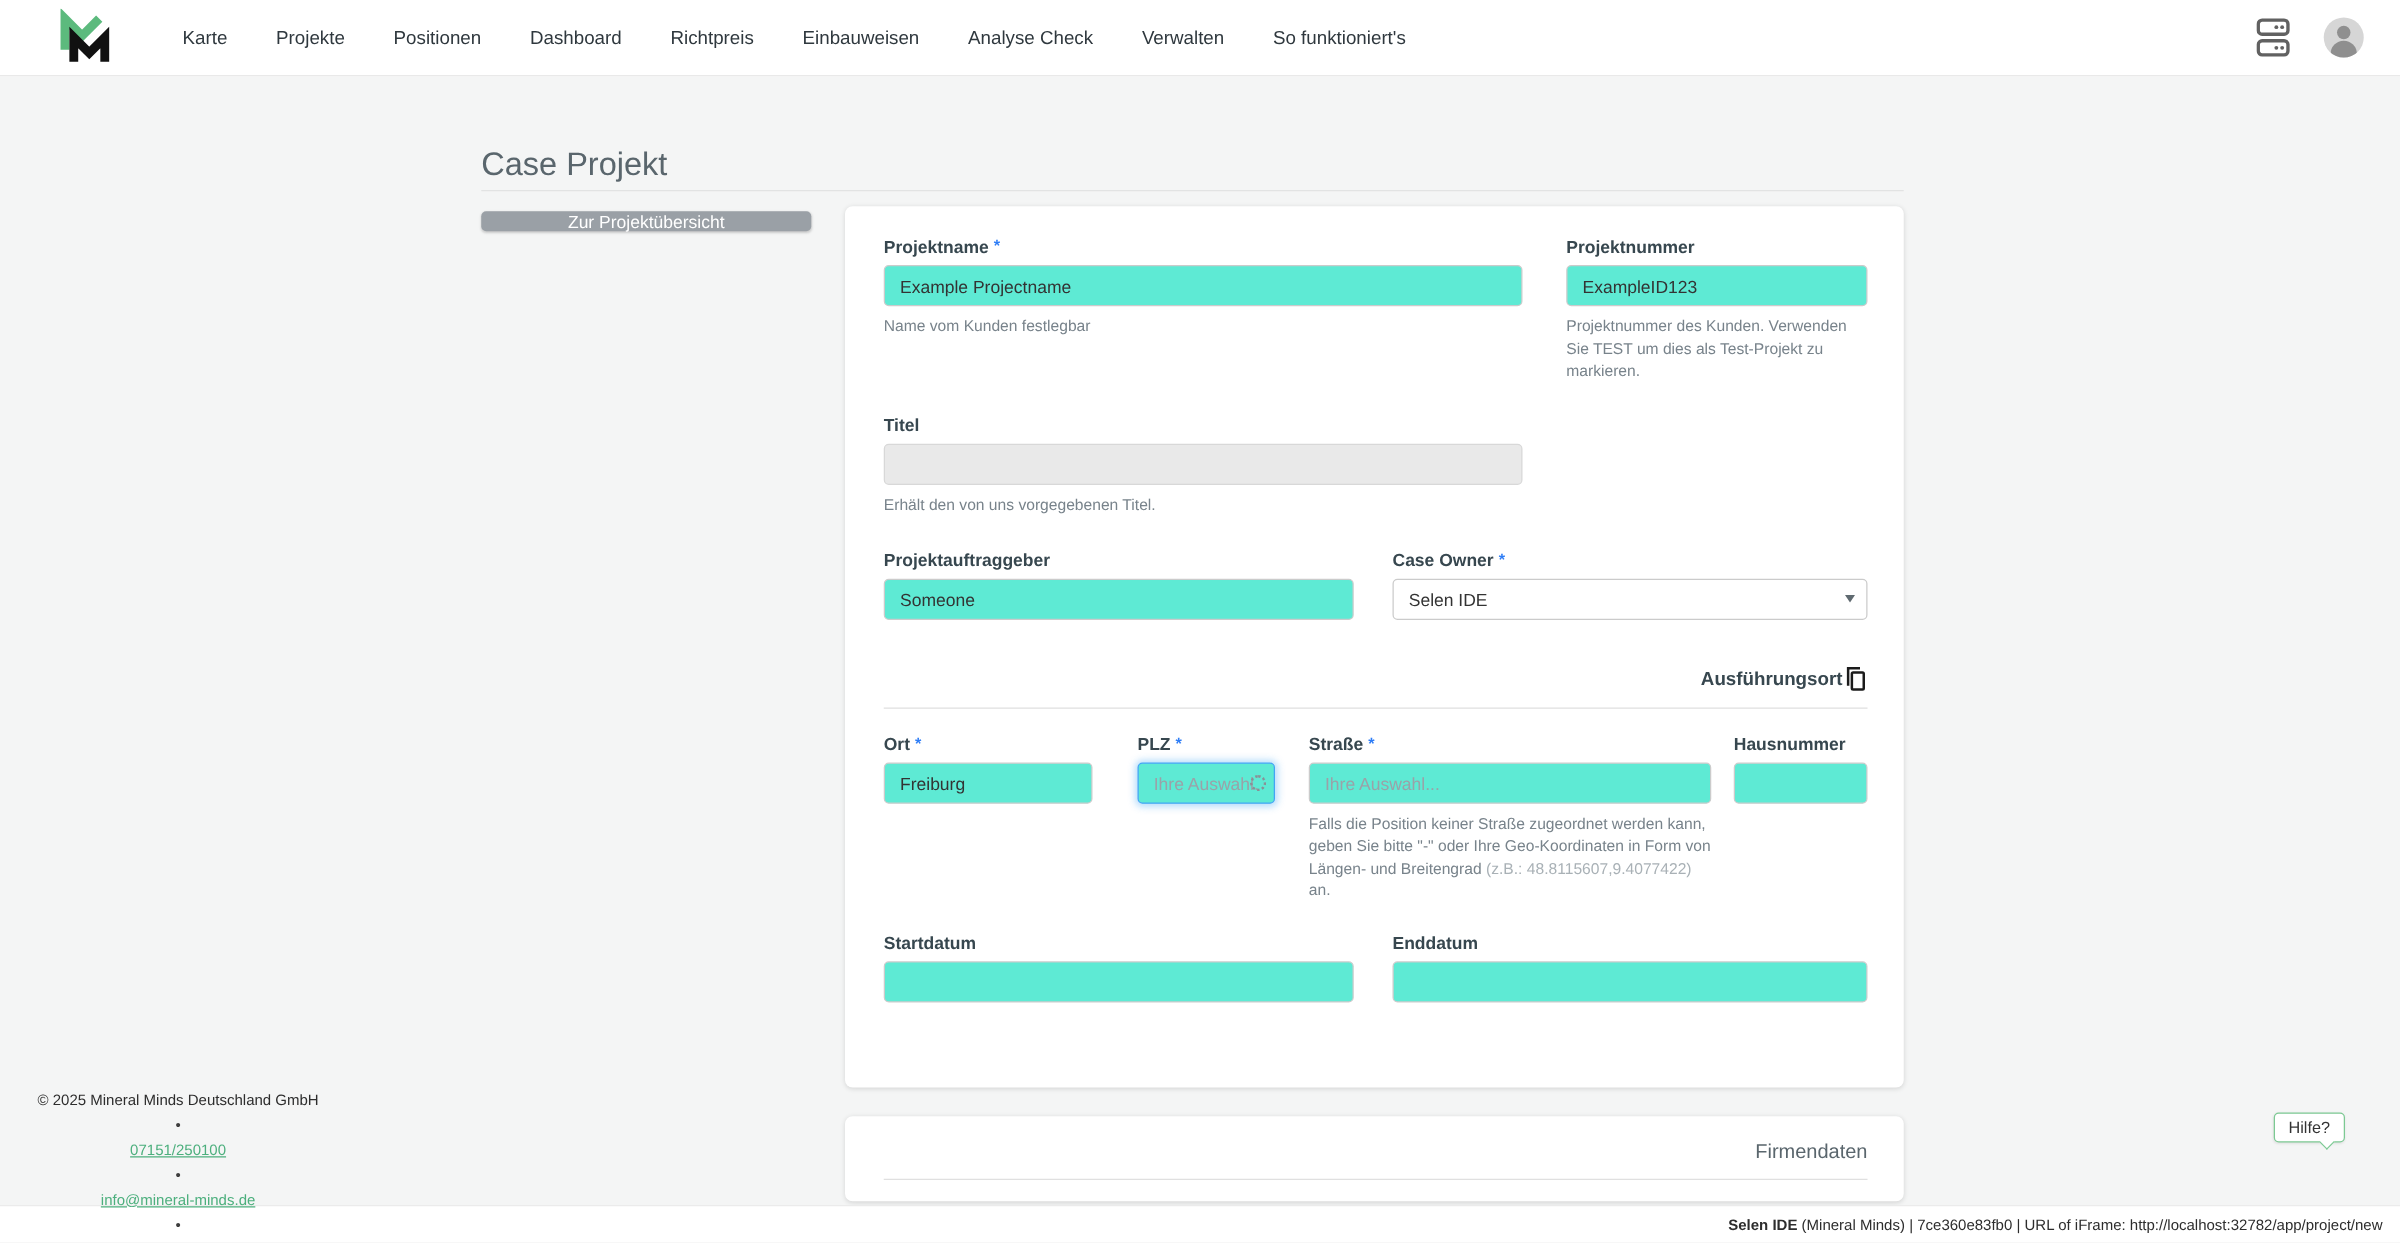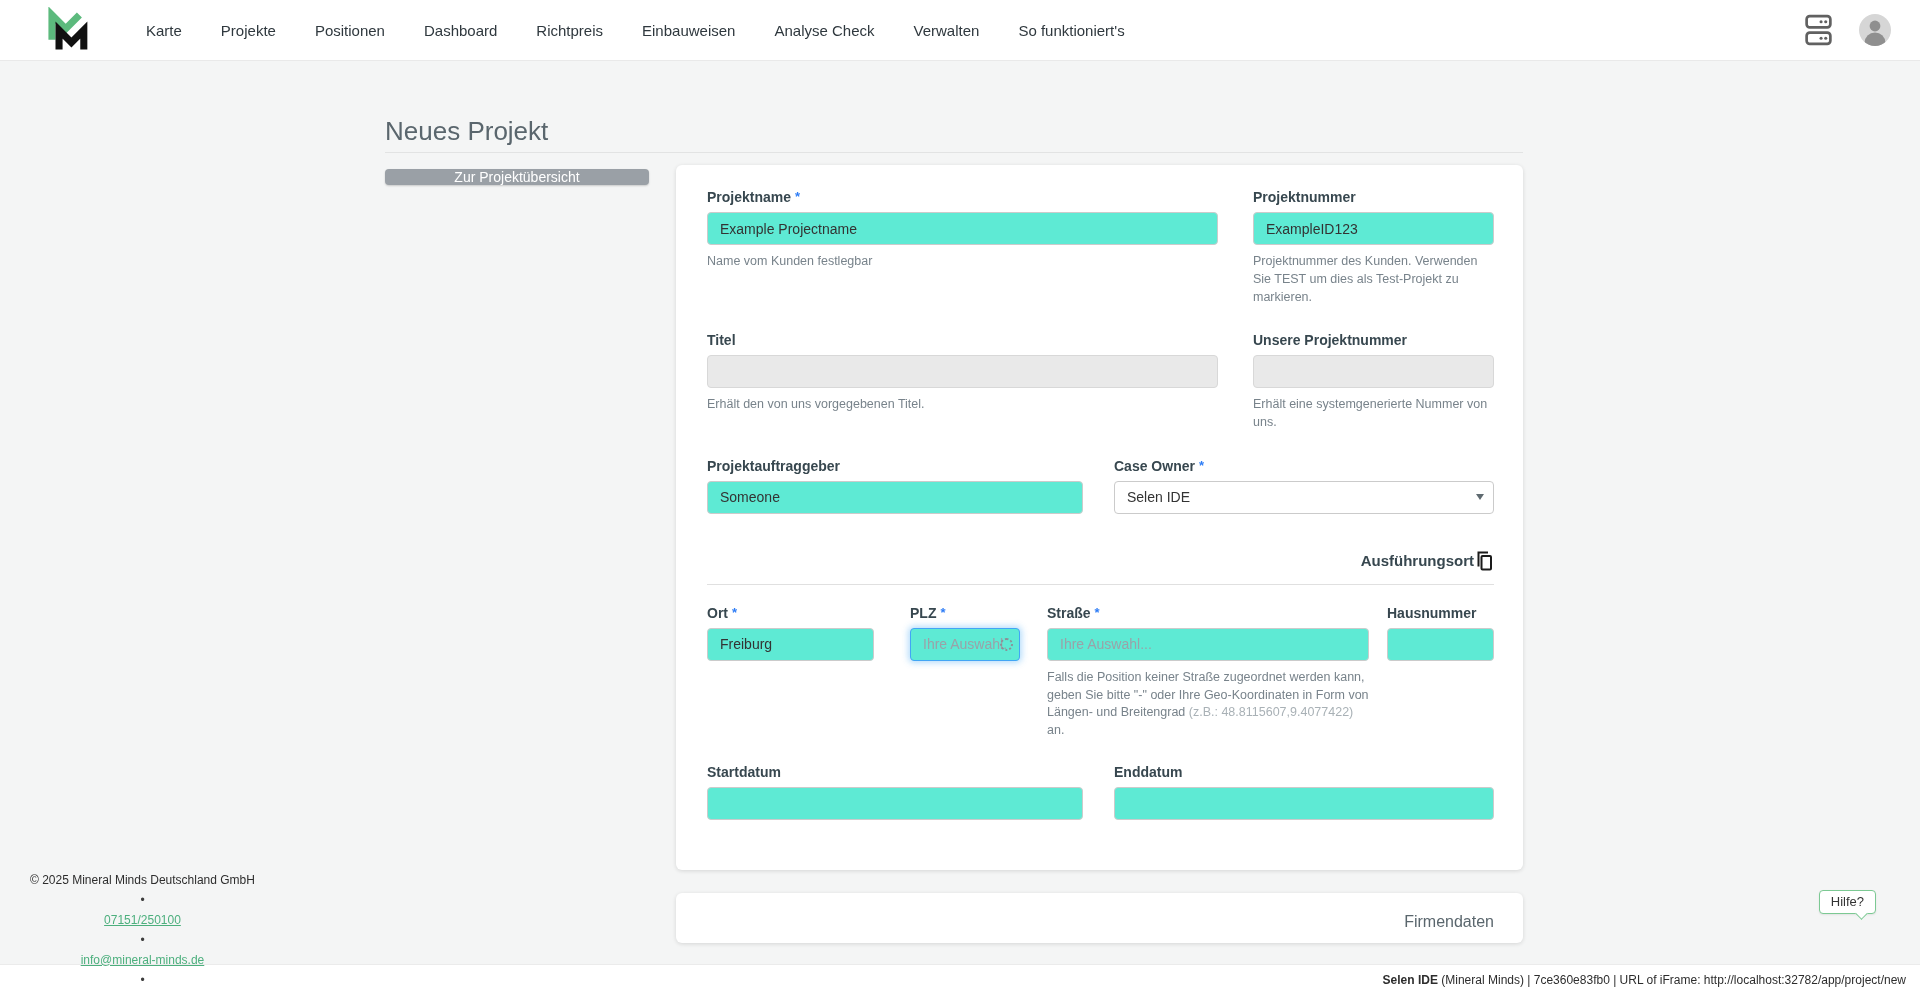--- a/index.html
+++ b/index.html
@@ -39,21 +39,21 @@
     border:none; border-radius:4px; cursor:pointer;
     display:flex; align-items:center; justify-content:center;
     box-shadow:0 1px 2px rgba(0,0,0,.18);
   }
   
   .card {
     position:absolute; left:676px; width:847px; background:#fff;
     border-radius:6px; box-shadow:0 1px 4px rgba(0,0,0,.13);
   }
   .card-1 { top:165px; height:705px; padding:24px 29px 0 31px; overflow:hidden; }
-  .card-2 { top:893px; height:50px; padding:20px 29px 0 31px; overflow:hidden; }
+  .card-2 { top:893px; height:68px; padding:20px 29px 0 31px; overflow:hidden; }
   
   .row { display:flex; }
   .field-label {
     font-size:14px; font-weight:700; color:#37474f; margin-bottom:7px;
     display:flex; align-items:flex-start; gap:4px;
   }
   .req { color:#2e7df6; font-weight:700; font-size:13px; }
   .tb {
     width:100%; height:33px; border:1px solid #cbcbcb; border-radius:4px;
     padding:0 12px; font-size:14px; color:#333; font-family:inherit; background:#5eead4;
@@ -161,21 +161,21 @@
         <circle cx="17" cy="17" r="16" fill="#d6d6d6"></circle>
         <g clip-path="url(#avclip)">
           <circle cx="17" cy="13" r="5.4" fill="#8f8f8f"></circle>
           <circle cx="17" cy="30" r="10.5" fill="#8f8f8f"></circle>
         </g>
       </svg>
     </span>
   </div>
 </header>
 
-<h1 class="page-title">Neues Projekt</h1>
+<h1 class="page-title">Case Projekt</h1>
 <div class="title-rule"></div>
 <button class="back-btn">Zur Projektübersicht</button>
 
 <section class="card card-1">
 
   <div class="row" style="margin-bottom:26px;">
     <div class="w-a">
       <div class="field-label">
         <span>Projektname</span>
           <span class="req">*</span>
@@ -192,27 +192,20 @@
     </div>
   </div>
 
   <div class="row" style="margin-bottom:26px;">
     <div class="w-a">
       <div class="field-label">
         <span>Titel</span>
       </div>
       <input class="tb tb--disabled" type="text" disabled="" value="" style="">
       <div class="helper">Erhält den von uns vorgegebenen Titel.</div>
-    </div>
-    <div class="w-b">
-      <div class="field-label">
-        <span>Unsere Projektnummer</span>
-      </div>
-      <input class="tb tb--disabled" type="text" disabled="" value="" style="">
-      <div class="helper">Erhält eine systemgenerierte Nummer von uns.</div>
     </div>
   </div>
 
   <div class="row" style="margin-bottom:36px;">
     <div class="w-c">
       <div class="field-label">
         <span>Projektauftraggeber</span>
       </div>
       <input class="tb" type="text" value="Someone" style="">
     </div>

